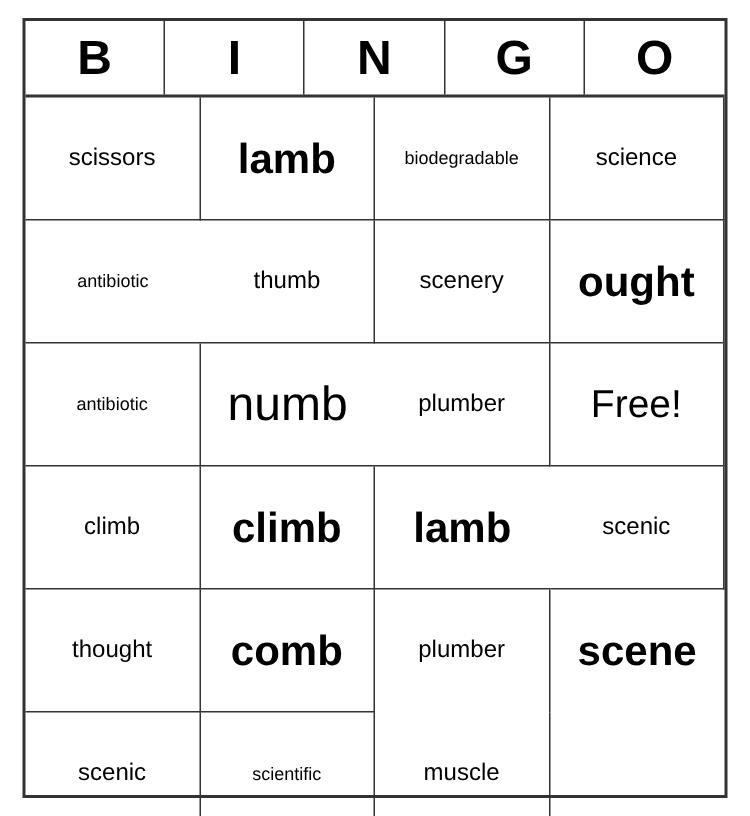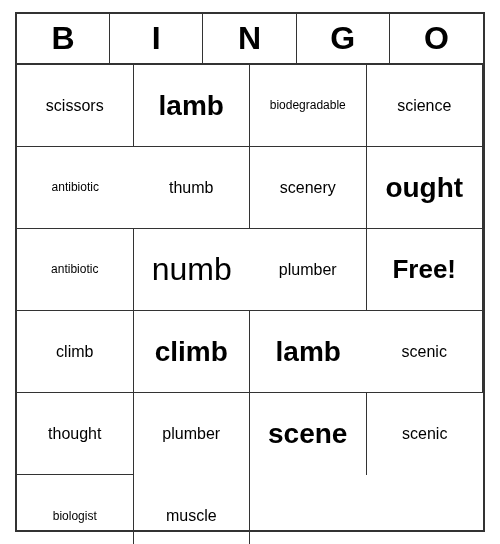--- a/index.html
+++ b/index.html
@@ -87,21 +87,21 @@
       font-size: 28px;
       font-weight: bold;
     }
 
     .size-xlarge {
       font-size: 32px;
     }
 
     .free-cell {
       font-size: 26px;
-      font-weight: bold;
+      font-weight: normal;
     }
   </style>
 </head>
 <body>
 
 <div class="bingo-card">
   <div class="bingo-header">
   <div class="bingo-header-cell">B</div>
       <div class="bingo-header-cell">I</div>
       <div class="bingo-header-cell">N</div>
@@ -154,28 +154,31 @@
       <div class="bingo-cell">
         <span class="cell-text size-large">lamb</span>
       </div>
       <div class="bingo-cell">
         <span class="cell-text size-medium">scenic</span>
       </div>
       <div class="bingo-cell">
         <span class="cell-text size-medium">thought</span>
       </div>
       <div class="bingo-cell">
+        <span class="cell-text size-large">comb</span>
+      </div>
+      <div class="bingo-cell">
         <span class="cell-text size-medium">plumber</span>
       </div>
       <div class="bingo-cell">
         <span class="cell-text size-large">scene</span>
       </div>
       <div class="bingo-cell">
         <span class="cell-text size-medium">scenic</span>
       </div>
       <div class="bingo-cell">
-        <span class="cell-text size-small">biologist</span>
+        <span class="cell-text size-small">scientific</span>
       </div>
       <div class="bingo-cell">
         <span class="cell-text size-medium">muscle</span>
       </div>
     </div>
 </div>
 
 </body></html>

